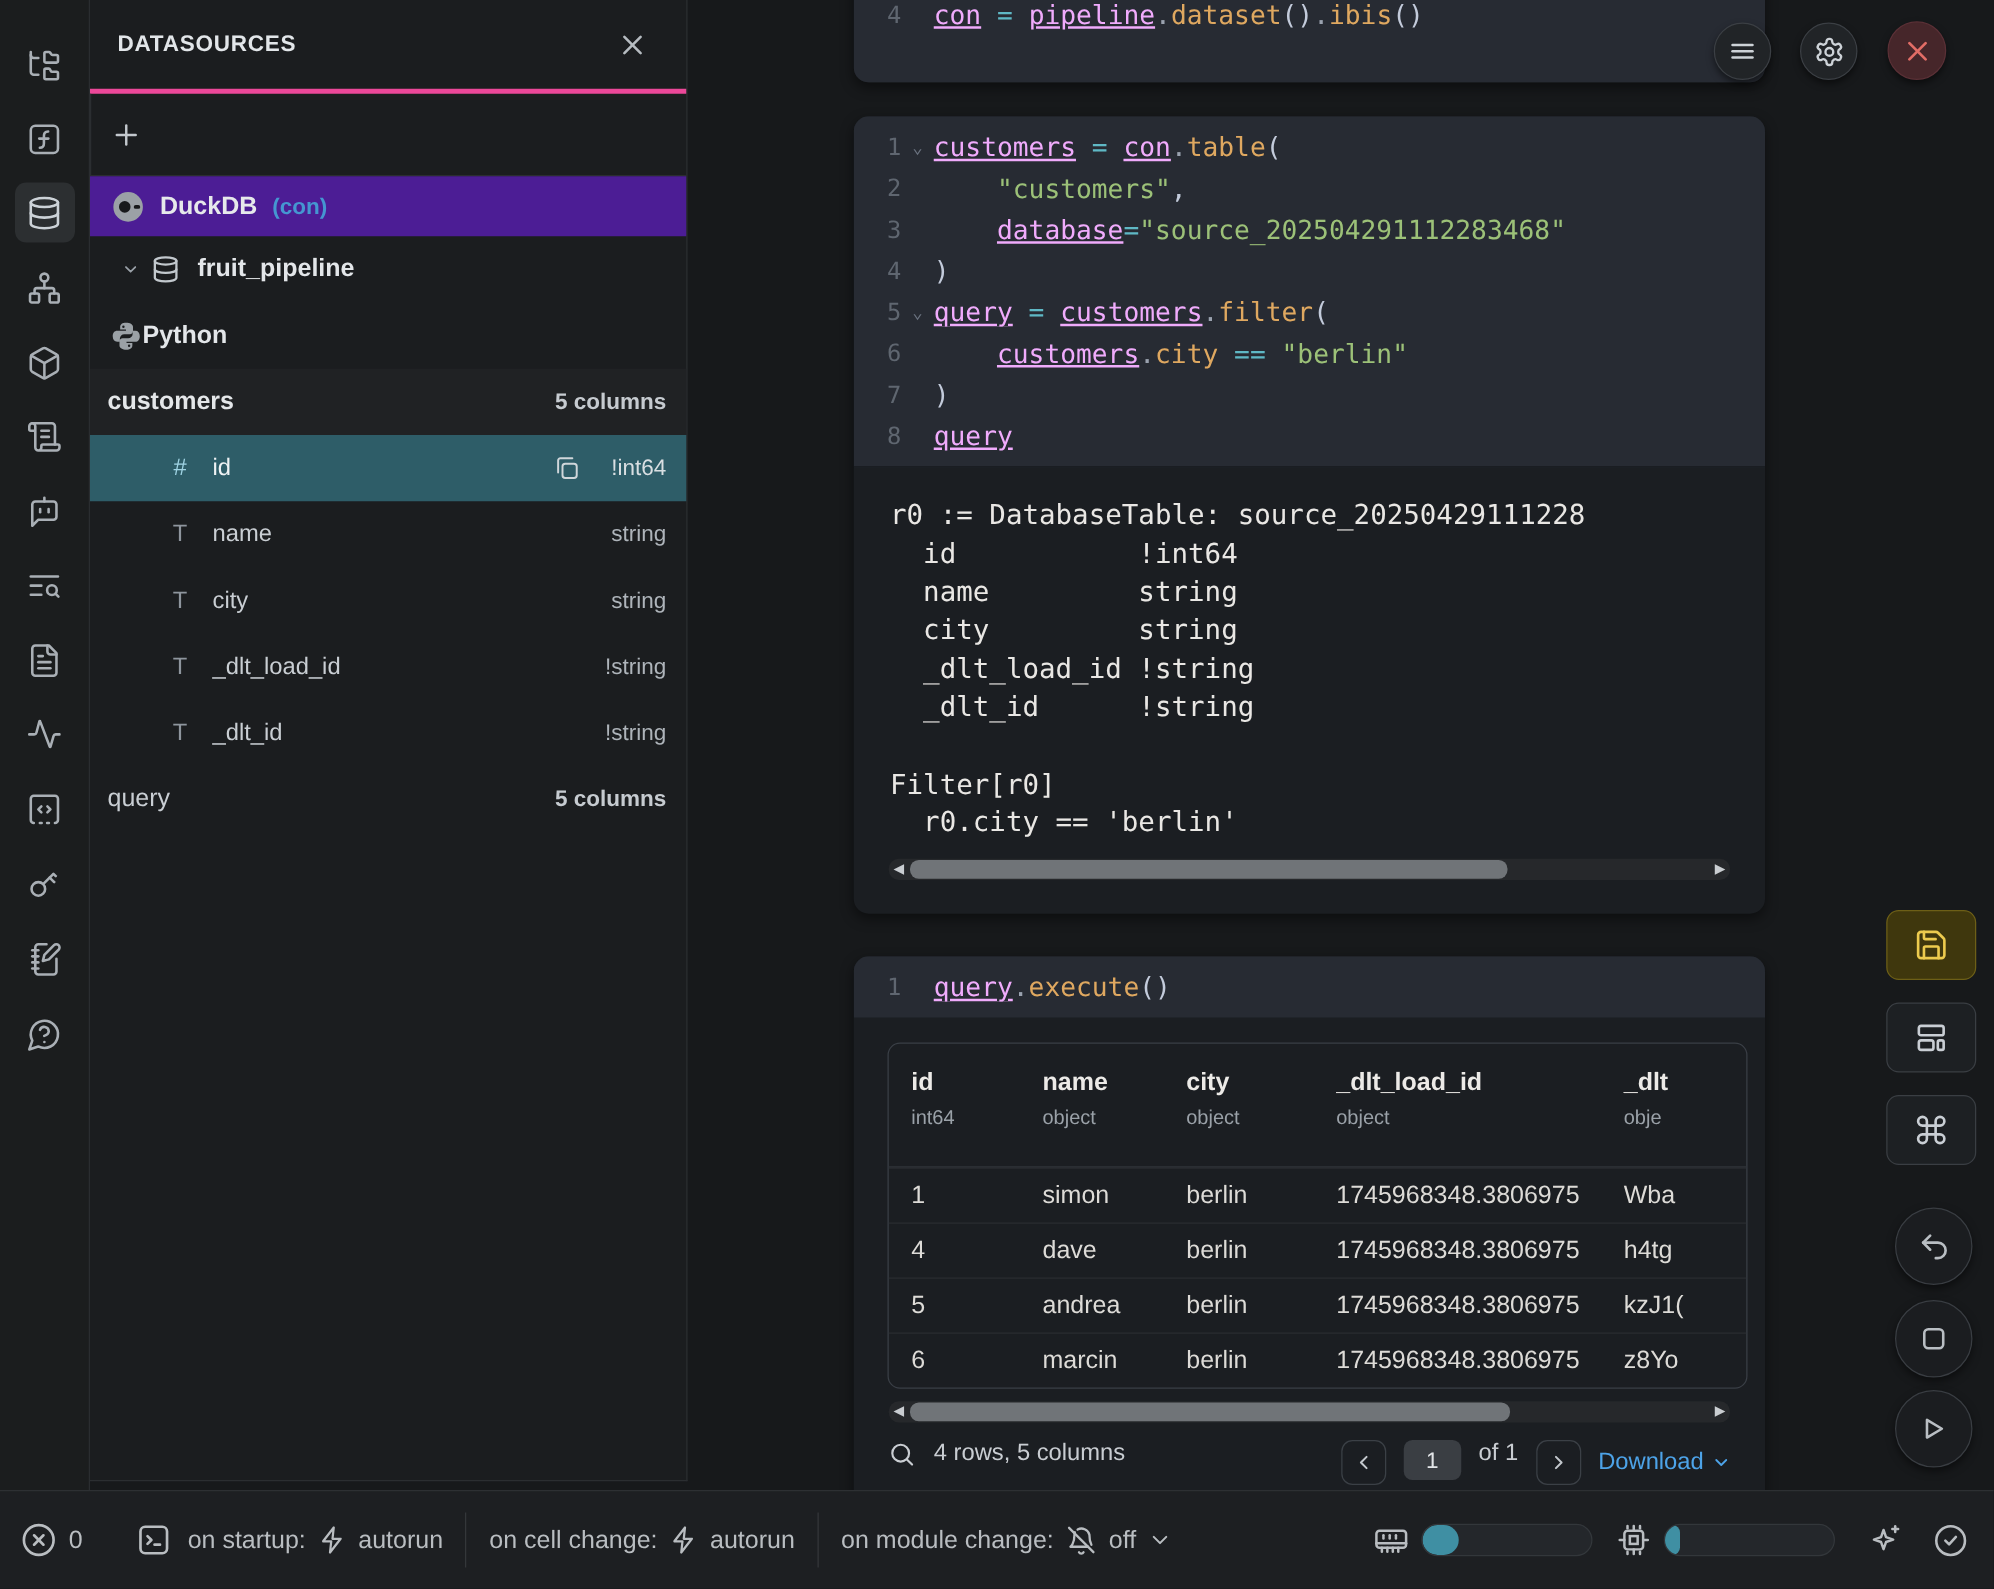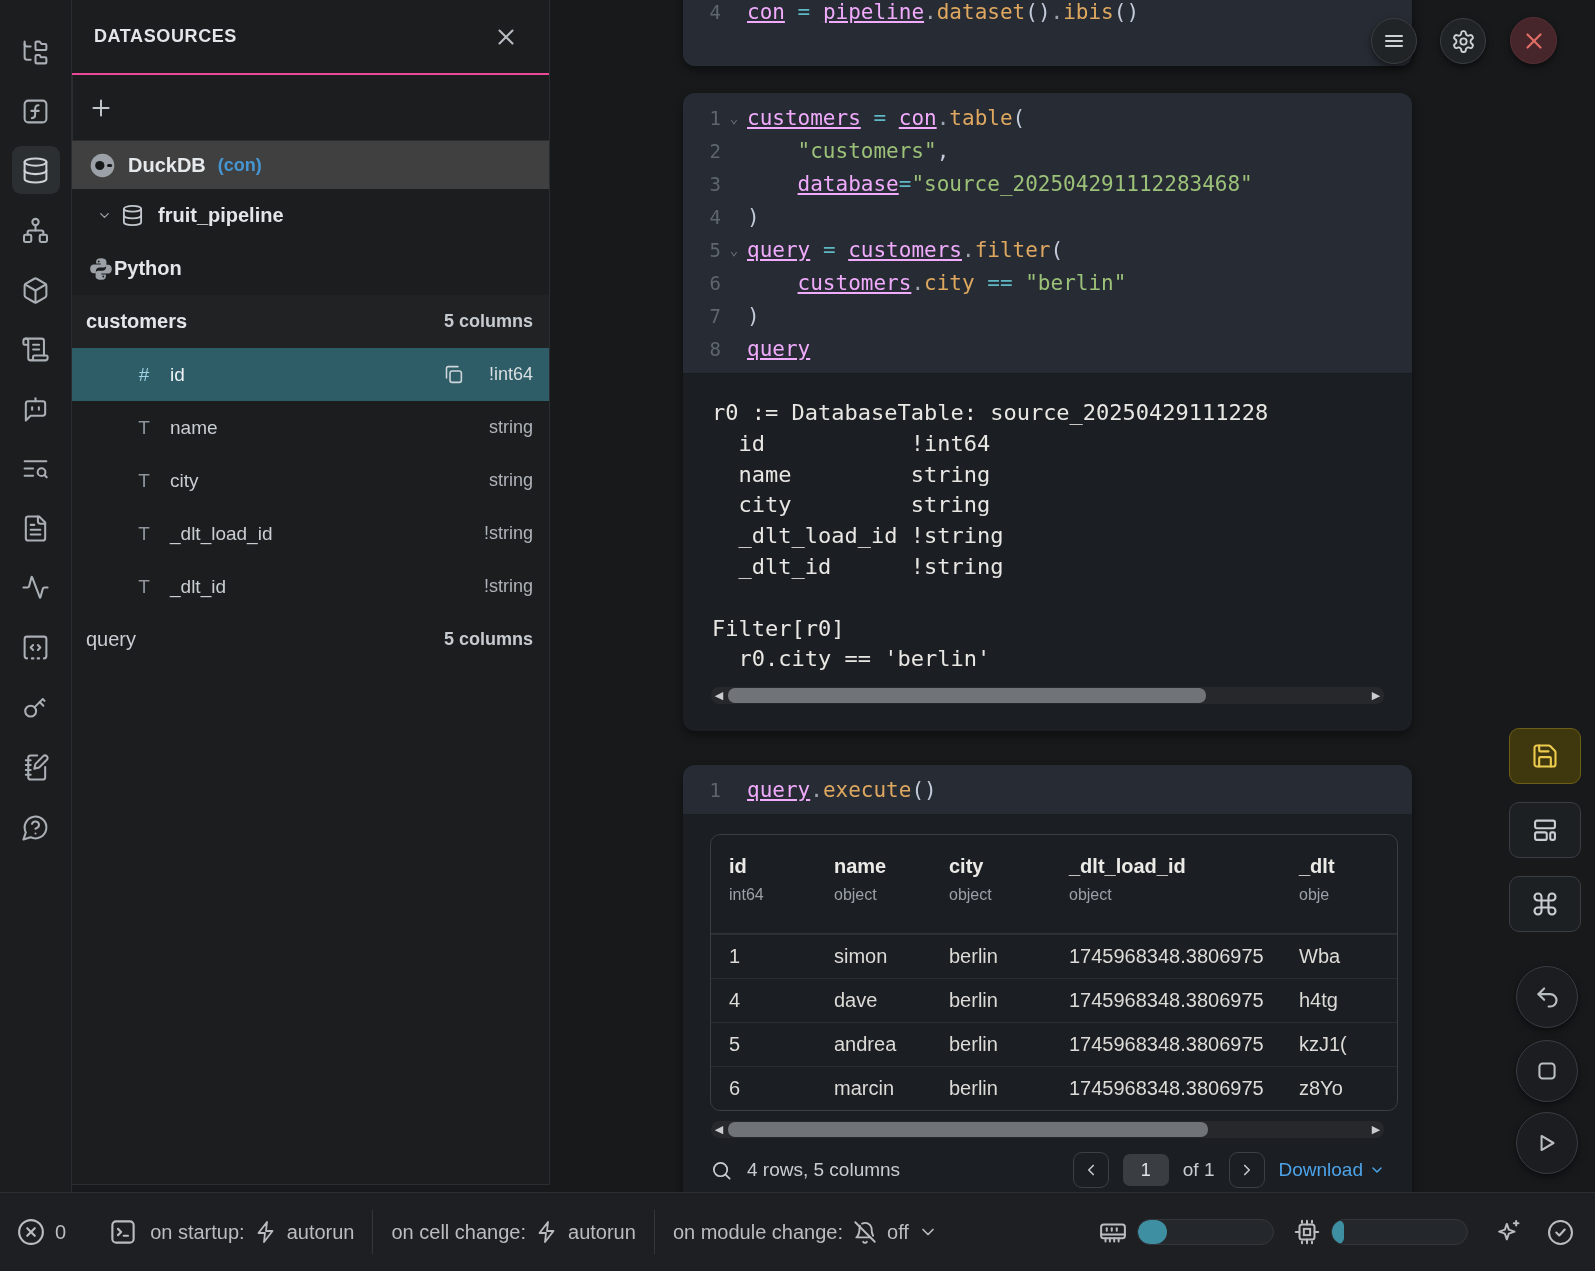--- a/index.html
+++ b/index.html
@@ -12,31 +12,31 @@
           border-right:1px solid #2a2d30; z-index:12; }
   .rail-icon { position:absolute; left:50%; transform:translateX(-50%); width:48px; height:48px;
                display:flex; align-items:center; justify-content:center; color:#a9afb5; border-radius:9px; cursor:pointer; }
   .rail-icon svg { width:29px; height:29px; }
   .rail-icon.active { background:#2c2f31; color:#ccd2d7; }
 
   
   .panel { position:absolute; left:72px; top:0; width:478px; height:1185px; background:#1b1d1f;
            border-right:1px solid #2b2e31; border-bottom:1px solid #2b2e31; z-index:10; color:#ced3d8; }
   .panel-header { height:75px; display:flex; align-items:center; justify-content:space-between;
-                  padding:0 30px 0 22px; border-bottom:2px solid #ec4899; }
+                  padding:0 30px 0 22px; border-bottom:4px solid #ec4899; }
   .panel-title { font-size:18px; font-weight:bold; letter-spacing:.6px; color:#e2e6e9; }
   .icon-btn { color:#b6bcc1; cursor:pointer; display:flex; align-items:center; justify-content:center; }
   .search-row { height:66px; display:flex; align-items:stretch; border-bottom:1px solid #2b2e31; }
   .search-box { flex:1; display:flex; align-items:center; padding-left:30px; gap:22px; color:#878e96; }
   .search-box input { background:transparent; border:0; outline:0; color:#c6cbd0; font-size:20px; width:260px;
                       font-family:"Liberation Sans", sans-serif; }
   .search-box input::placeholder { color:#8b9299; }
   .plus-cell { width:56px; border-left:1px solid #2b2e31; display:flex; align-items:center; justify-content:center;
                color:#c3c8cd; cursor:pointer; }
-  .conn-row { height:48px; background:#404040; display:flex; align-items:center; gap:12px; padding-left:17px; }
+  .conn-row { height:48px; background:#4c1d95; display:flex; align-items:center; gap:12px; padding-left:17px; }
   .conn-name { font-size:20px; font-weight:bold; color:#e6e9eb; }
   .conn-alias { font-size:18px; font-weight:bold; color:#4596d1; }
   .tree-row { height:53px; display:flex; align-items:center; cursor:pointer; font-size:20px; color:#ced3d8; }
   .tree-row .chev { width:16px; color:#9aa1a8; display:flex; }
   .tree-row svg.item-ic { width:23px; height:23px; color:#c2c8cd; }
   .bold { font-weight:bold; color:#e3e6e9; }
   .section-row { height:53px; display:flex; align-items:center; padding-left:16px;
                  font-size:20px; font-weight:bold; color:#e3e6e9; }
   .tbl-head { height:53px; display:flex; align-items:center; justify-content:space-between;
               padding:0 16px 0 14px; background:#202224; cursor:pointer; }
@@ -74,21 +74,21 @@
   .df { position:relative; margin:20px 0 0 27px; width:688px; border:1px solid #3a3f46; border-radius:10px;
         overflow:hidden; background:#1b1e22; }
   .df-grid { display:grid; grid-template-columns:105px 115px 120px 230px 1fr; }
   .df-h { padding:20px 0 4px 0; }
   .df-h .hn { font-size:20px; font-weight:bold; color:#eceae7; }
   .df-h .hd { font-size:16px; color:#9aa1a8; margin-top:8px; }
   .df-cell { padding-left:18px; white-space:nowrap; overflow:hidden; }
   .df-hsep { height:26px; border-bottom:1px solid #30343a; grid-column:1 / -1; }
   .df-row { display:grid; grid-template-columns:105px 115px 120px 230px 1fr; height:44px; align-items:center;
             border-top:1px solid #2a2d31; font-size:20px; color:#dddbd7; }
-  .df-footer { display:flex; align-items:center; margin:14px 27px 0 27px; gap:14px; color:#c9cdd2; font-size:19px; }
+  .df-footer { display:flex; margin:14px 27px 0 27px; gap:14px; color:#c9cdd2; font-size:19px; }
   .pg-btn { width:36px; height:36px; border:1px solid #3b4046; border-radius:9px; display:flex; align-items:center;
             justify-content:center; color:#c3c8cd; cursor:pointer; }
   .pg-pill { min-width:46px; height:32px; background:#3a3e43; border-radius:7px; display:flex; align-items:center;
              justify-content:center; color:#e2e5e8; font-size:18px; }
   .dl-link { color:#4da3e8; font-size:19px; display:flex; align-items:center; gap:6px; cursor:pointer; }
 
   
   .round-btn { position:absolute; border-radius:50%; display:flex; align-items:center; justify-content:center;
                cursor:pointer; z-index:30; }
   .round-dark { background:#212427; border:1px solid #3b3f44; color:#cdd2d7; box-shadow:0 3px 6px rgba(0,0,0,.5); }

